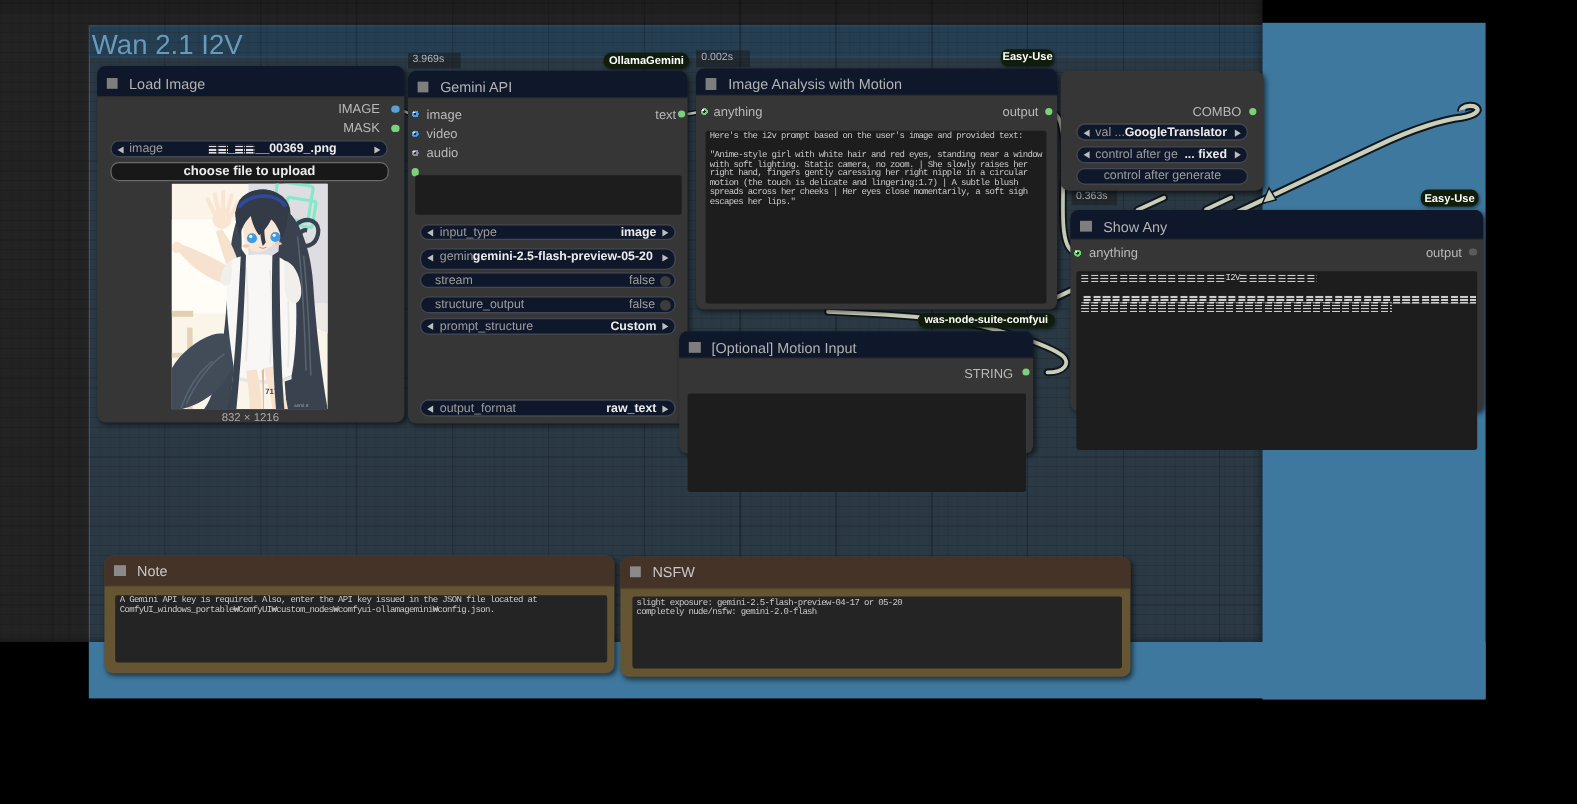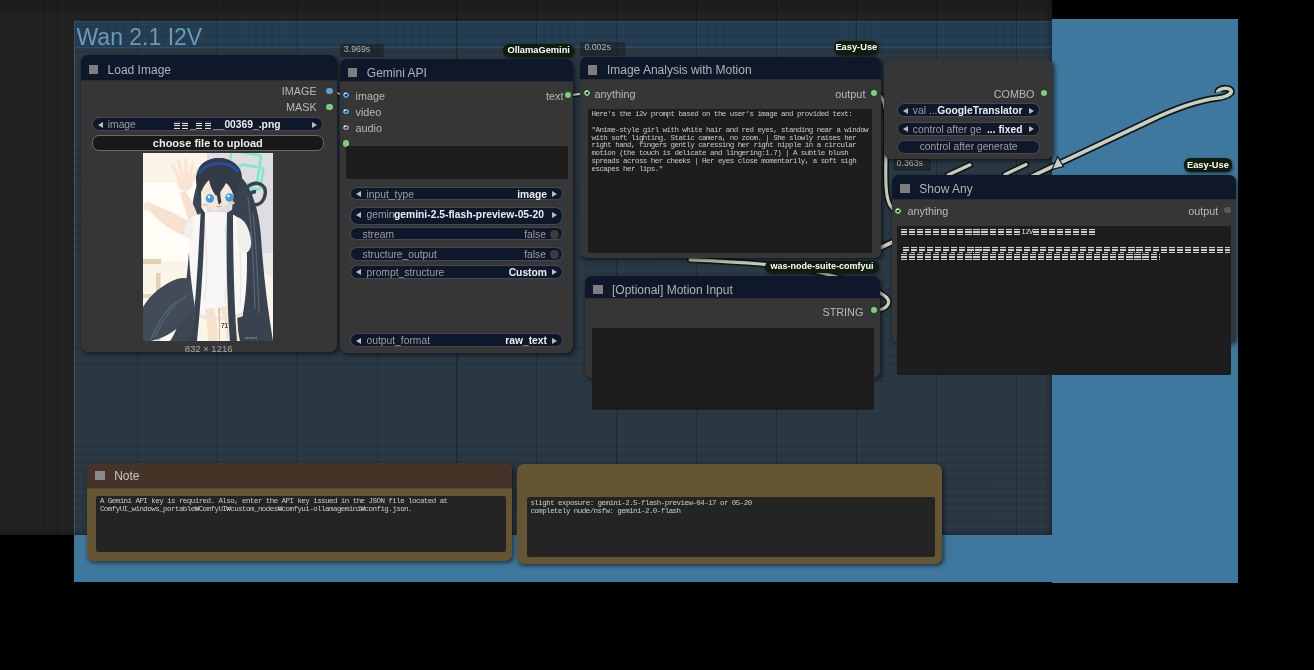--- a/index.html
+++ b/index.html
@@ -260,21 +260,21 @@
   <div class="ta" style="left:8.1px;top:52.2px;width:284.4px;height:144.1px;">Here's the i2v prompt based on the user's image and provided text:
 
 "Anime-style girl with white hair and red eyes, standing near a window
 with soft lighting. Static camera, no zoom. | She slowly raises her
 right hand, fingers gently caressing her right nipple in a circular
 motion (the touch is delicate and lingering:1.7) | A subtle blush
 spreads across her cheeks | Her eyes close momentarily, a soft sigh
 escapes her lips."</div>
 </div>
 
-<div class="node" style="left:585px;top:276.3px;width:295.3px;height:102px;">
+<div class="node" style="left:566px;top:276.3px;width:295.3px;height:102px;">
   <div class="nt" style="height:22px;">
       <span class="ic" style="top:8.3px;"></span>
       <span class="tx" style="top:6.3px;">[Optional] Motion Input</span>
     </div>
   <div class="lbl rlbl" style="right:17px;top:29.5px;margin-left:17px;">STRING</div>
   <div class="dot" style="left:285.6px;top:30.8px;width:6.4px;height:6.4px;background:#7bd17b;"></div>
   <div class="ta" style="left:7.4px;top:51.6px;width:281.3px;height:82.3px;"></div>
 </div>
 
 <div class="node" style="left:884.3px;top:59px;width:169.2px;height:99.5px;">
@@ -316,15 +316,19 @@
 <div class="node" style="left:87.2px;top:463px;width:425px;height:98px;background:#665533;">
   <div class="nt" style="height:25.4px;background:#443326;">
       <span class="ic" style="top:7.8px;background:#8a8a8a;"></span>
       <span class="tx" style="top:5.8px;color:#c8c8c8;">Note</span>
     </div>
   <div class="ta" style="left:9.2px;top:32.5px;width:410px;height:56.5px;background:#242424;">A Gemini API key is required. Also, enter the API key issued in the JSON file located at
 ComfyUI_windows_portable₩ComfyUI₩custom_nodes₩comfyui-ollamagemini₩config.json.</div>
 </div>
 
 <div class="node" style="left:516.7px;top:463.5px;width:425.7px;height:100.6px;background:#665533;">
+  <div class="nt" style="height:26.1px;background:#443326;">
+      <span class="ic" style="top:8px;background:#8a8a8a;"></span>
+      <span class="tx" style="top:6px;color:#c8c8c8;">NSFW</span>
+    </div>
   <div class="ta" style="left:10.2px;top:33.9px;width:408px;height:59.3px;background:#242424;">slight exposure: gemini-2.5-flash-preview-04-17 or 05-20
 completely nude/nsfw: gemini-2.0-flash</div>
 </div>
 
 </body></html>

